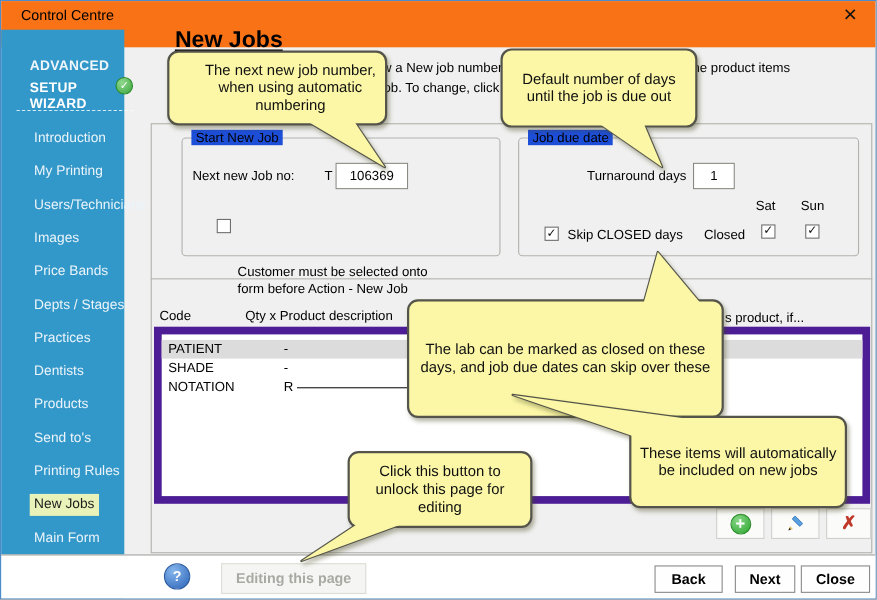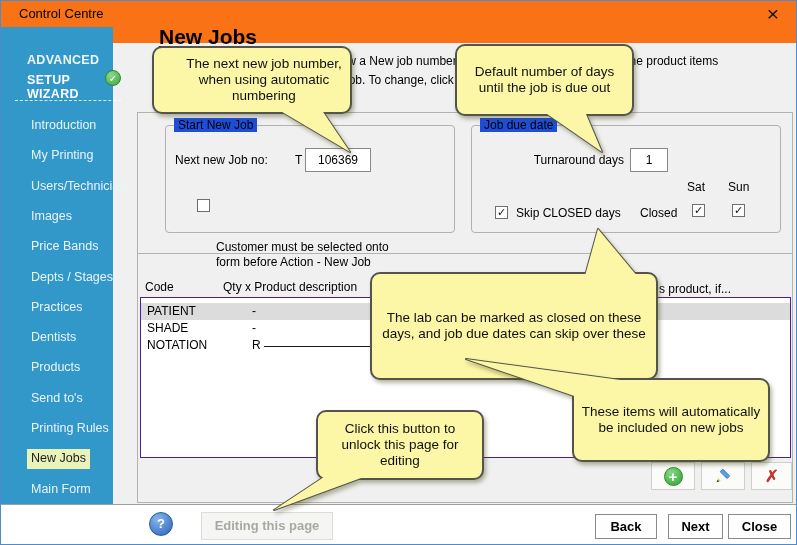--- a/index.html
+++ b/index.html
@@ -42,21 +42,21 @@
   .g2 { left:470px; top:124px; width:310px; height:108px; }
   .legend { position:absolute; top:-8px; left:8px; background:#1d4ed8; padding:0 4px; font-size:12px; }
   .lbl { position:absolute; font-size:12px; white-space:nowrap; }
   .win-input { position:absolute; background:#fff; border:1px solid #8a8a84; text-align:center;
     font-size:12px; font-family:"Liberation Sans",sans-serif; padding:0; }
   .cb { position:absolute; width:13px; height:13px; background:#fff; border:1px solid #6e6e6e;
     font-size:11px; line-height:11px; font-weight:700; text-align:center; color:#111; cursor:pointer; }
   
   .products-caption { position:absolute; left:283px; top:256px; font-size:12px; font-weight:700; }
   .col-h { position:absolute; top:279px; font-size:12px; }
-  .list { position:absolute; left:139px; top:296px; width:651px; height:161px; background:#fff; border:1px solid #4c1d95; }
+  .list { position:absolute; left:139px; top:296px; width:651px; height:161px; background:#fff; border:7px solid #4c1d95; }
   .prow { position:absolute; left:0; right:0; height:17px; font-size:12px; line-height:17px; cursor:default; }
   .prow.selected { background:#dcdcdc; }
   .pcode { position:absolute; left:6px; }
   .pdesc { position:absolute; left:111px; }
   .nline { position:absolute; left:123px; top:9px; width:208px; height:1px; background:#1a1a1a; }
   .ntick { position:absolute; left:258px; top:3px; width:1px; height:13px; background:#1a1a1a; }
   
   .tool-btn { position:absolute; top:461px; width:44px; height:28px; background:#fbfbfa;
     border:1px solid #cfcfcc; display:flex; align-items:center; justify-content:center; cursor:pointer; }
   .plus-icon { width:19px; height:19px; border-radius:50%;

